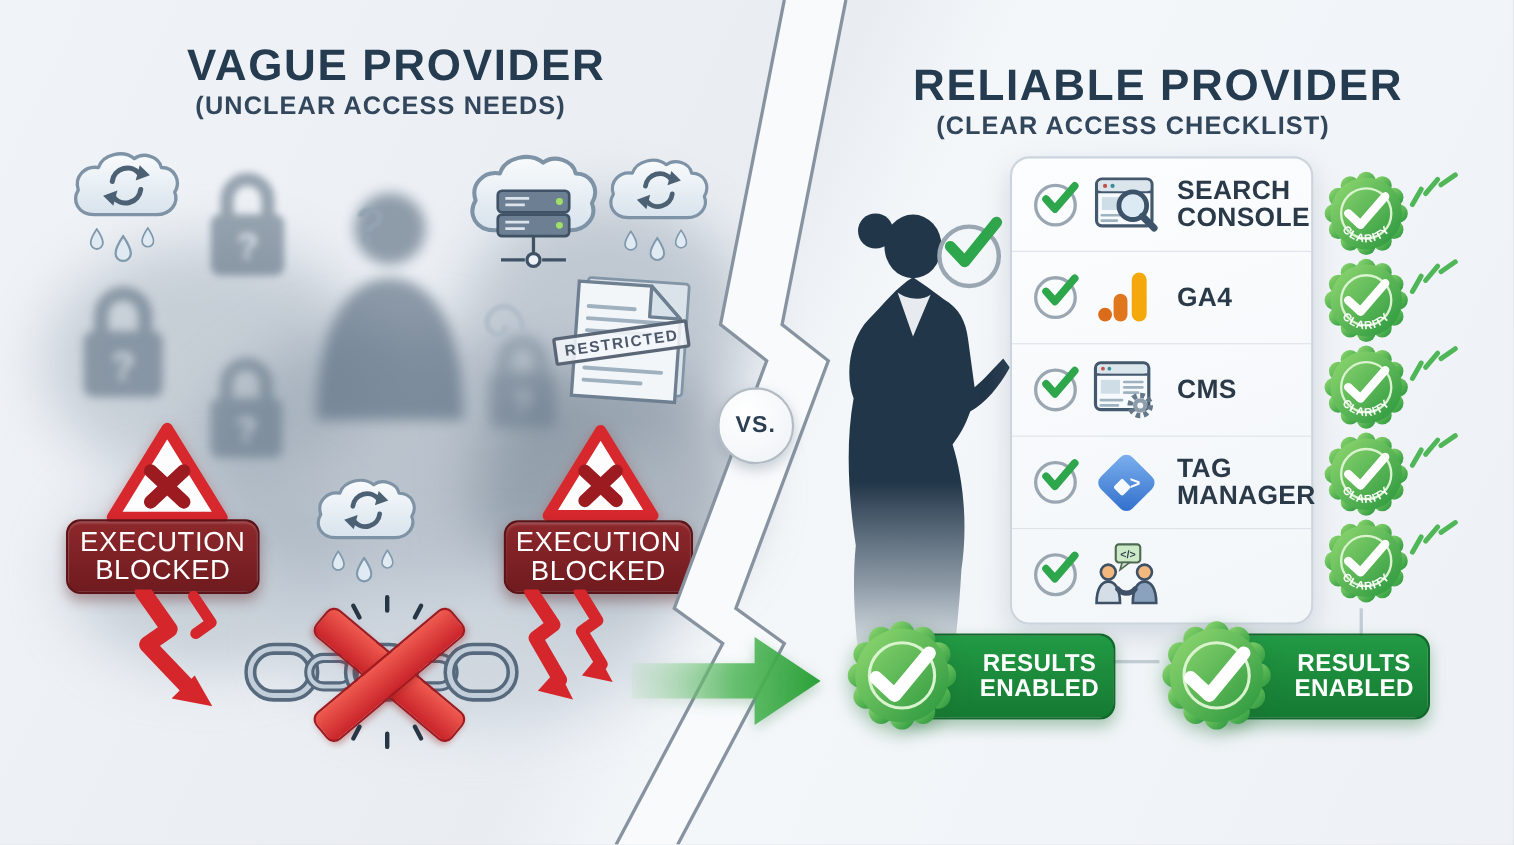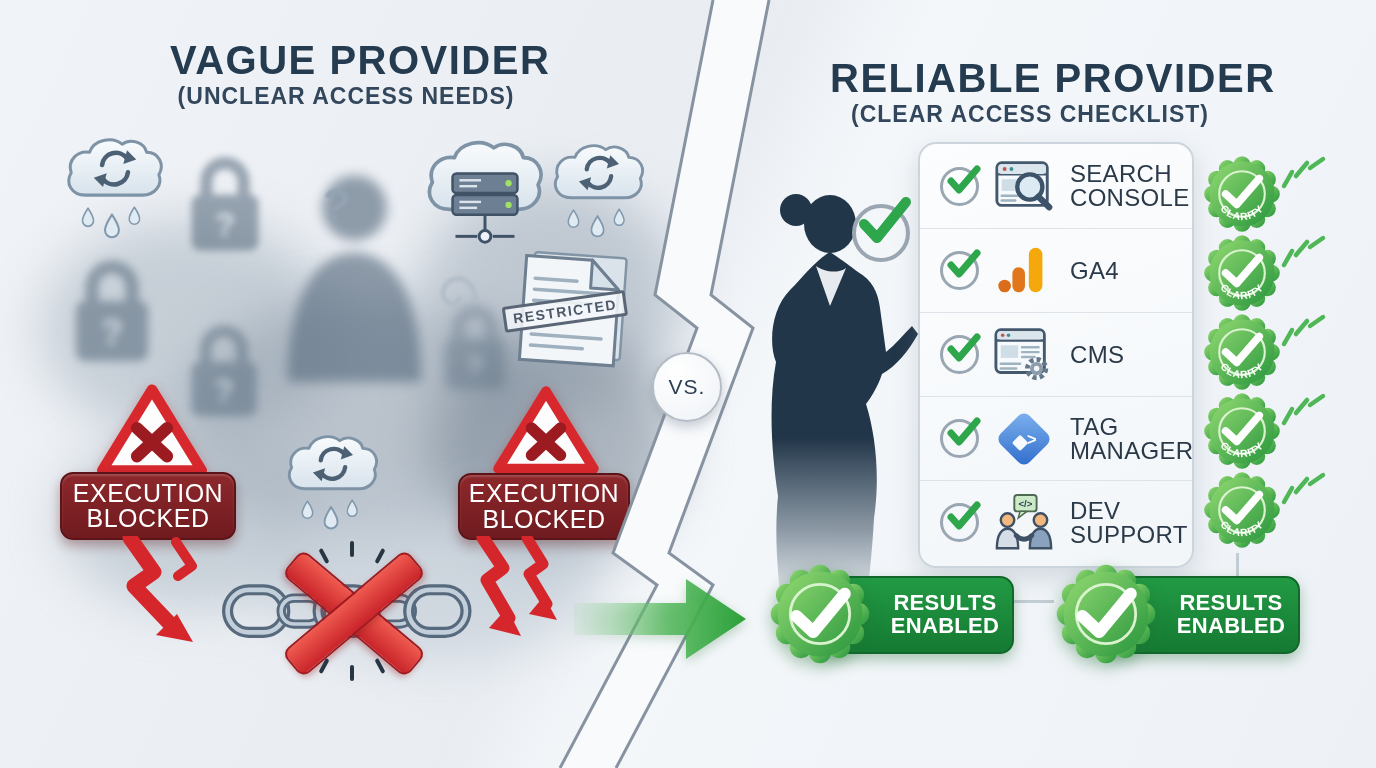--- a/index.html
+++ b/index.html
@@ -36,34 +36,34 @@
     background:linear-gradient(180deg,#ef5a4f,#c9242a);
     border:2px solid #a01b20;box-shadow:0 3px 6px rgba(150,30,30,.35);
   }
   .dash{position:absolute;width:4px;height:16px;background:#273645;border-radius:2px;}
   
   .vs-circle{
     width:66px;height:66px;border-radius:50%;
     background:radial-gradient(circle at 35% 30%,#ffffff,#eef2f6);
     border:2px solid #b3bcc5;box-shadow:0 5px 12px rgba(120,135,150,.4);
     display:flex;align-items:center;justify-content:center;
-    font-weight:400;font-size:21px;letter-spacing:1px;color:#2b3e52;
+    font-weight:700;font-size:21px;letter-spacing:1px;color:#2b3e52;
   }
   
   .card{
     background:linear-gradient(160deg,#fcfdfe,#f2f6f9);
     border:2px solid #ccd5dd;border-radius:18px;
     box-shadow:0 10px 24px rgba(120,135,150,.25);
   }
   .row{display:flex;align-items:center;height:84px;padding-left:20px;box-sizing:border-box;}
   .row + .row{border-top:1.5px solid #dde3e9;}
   .ring{position:relative;flex:none;width:33px;height:33px;border:3.5px solid #9aa7b2;border-radius:50%;}
   .ring svg{position:absolute;left:-1px;top:-8px;}
   .row-icon{flex:none;width:62px;height:62px;margin-left:14px;}
-  .row-label{margin-left:15px;font-weight:400;font-size:24px;line-height:.98;letter-spacing:.3px;color:#2b3a49;}
+  .row-label{margin-left:15px;font-weight:700;font-size:24px;line-height:.98;letter-spacing:.3px;color:#2b3a49;}
   
   .badge-dashes line{stroke:#4fb757;stroke-width:4.5;stroke-linecap:round;}
   .connector{background:#c2ccd4;}
   
   .results-rect{
     background:linear-gradient(180deg,#229a44,#157a32);
     border-radius:14px;border:2px solid #11682a;
     box-shadow:0 6px 14px rgba(30,110,50,.35);
     color:#fff;font-weight:800;font-size:22px;line-height:1.03;letter-spacing:.3px;
     display:flex;align-items:center;justify-content:center;text-align:center;
@@ -419,21 +419,20 @@
       <svg class="row-icon" viewBox="0 0 64 64">
         <rect x="22" y="3" width="23" height="17" rx="3" fill="#cdeac8" stroke="#4e6a52" stroke-width="2"></rect>
         <path d="M28,20 L26,27 L35,20 Z" fill="#cdeac8" stroke="#4e6a52" stroke-width="1.5"></path>
         <text x="33.5" y="15.5" text-anchor="middle" font-size="10" font-weight="bold" fill="#2e4050">&lt;/&gt;</text>
         <circle cx="15" cy="29" r="7" fill="#f2b87e" stroke="#3e5166" stroke-width="2.5"></circle>
         <circle cx="49" cy="29" r="7" fill="#f2b87e" stroke="#3e5166" stroke-width="2.5"></circle>
         <path d="M4,58 C4,44 9,38 15,38 C21,38 26,44 26,58 Z" fill="#d5dee6" stroke="#3e5166" stroke-width="2.5"></path>
         <path d="M38,58 C38,44 43,38 49,38 C55,38 60,44 60,58 Z" fill="#8aa2be" stroke="#3e5166" stroke-width="2.5"></path>
         <path d="M24,45 C28,50 36,50 40,45" fill="none" stroke="#3e5166" stroke-width="5" stroke-linecap="round"></path>
       </svg>
-      <div class="row-label">DEV SUPPORT</div>
     </div>
   </div>
 
   <svg class="abs" style="left:1199px;top:151px;" width="86" height="86" viewBox="0 0 100 100">
     <use href="#seal-shape"></use>
     <path d="M31,50 L44,62 L70,32" fill="none" stroke="#fff" stroke-width="9" stroke-linecap="round" stroke-linejoin="round"></path>
     <path id="arc0" d="M24,67 A32,32 0 0 0 76,67" fill="none"></path>
     <text font-size="12" font-weight="bold" fill="#fff" letter-spacing="1"><textPath href="#arc0" startOffset="50%" text-anchor="middle">CLARITY</textPath></text>
   </svg>
   <svg class="abs" style="left:1199px;top:230px;" width="86" height="86" viewBox="0 0 100 100">

